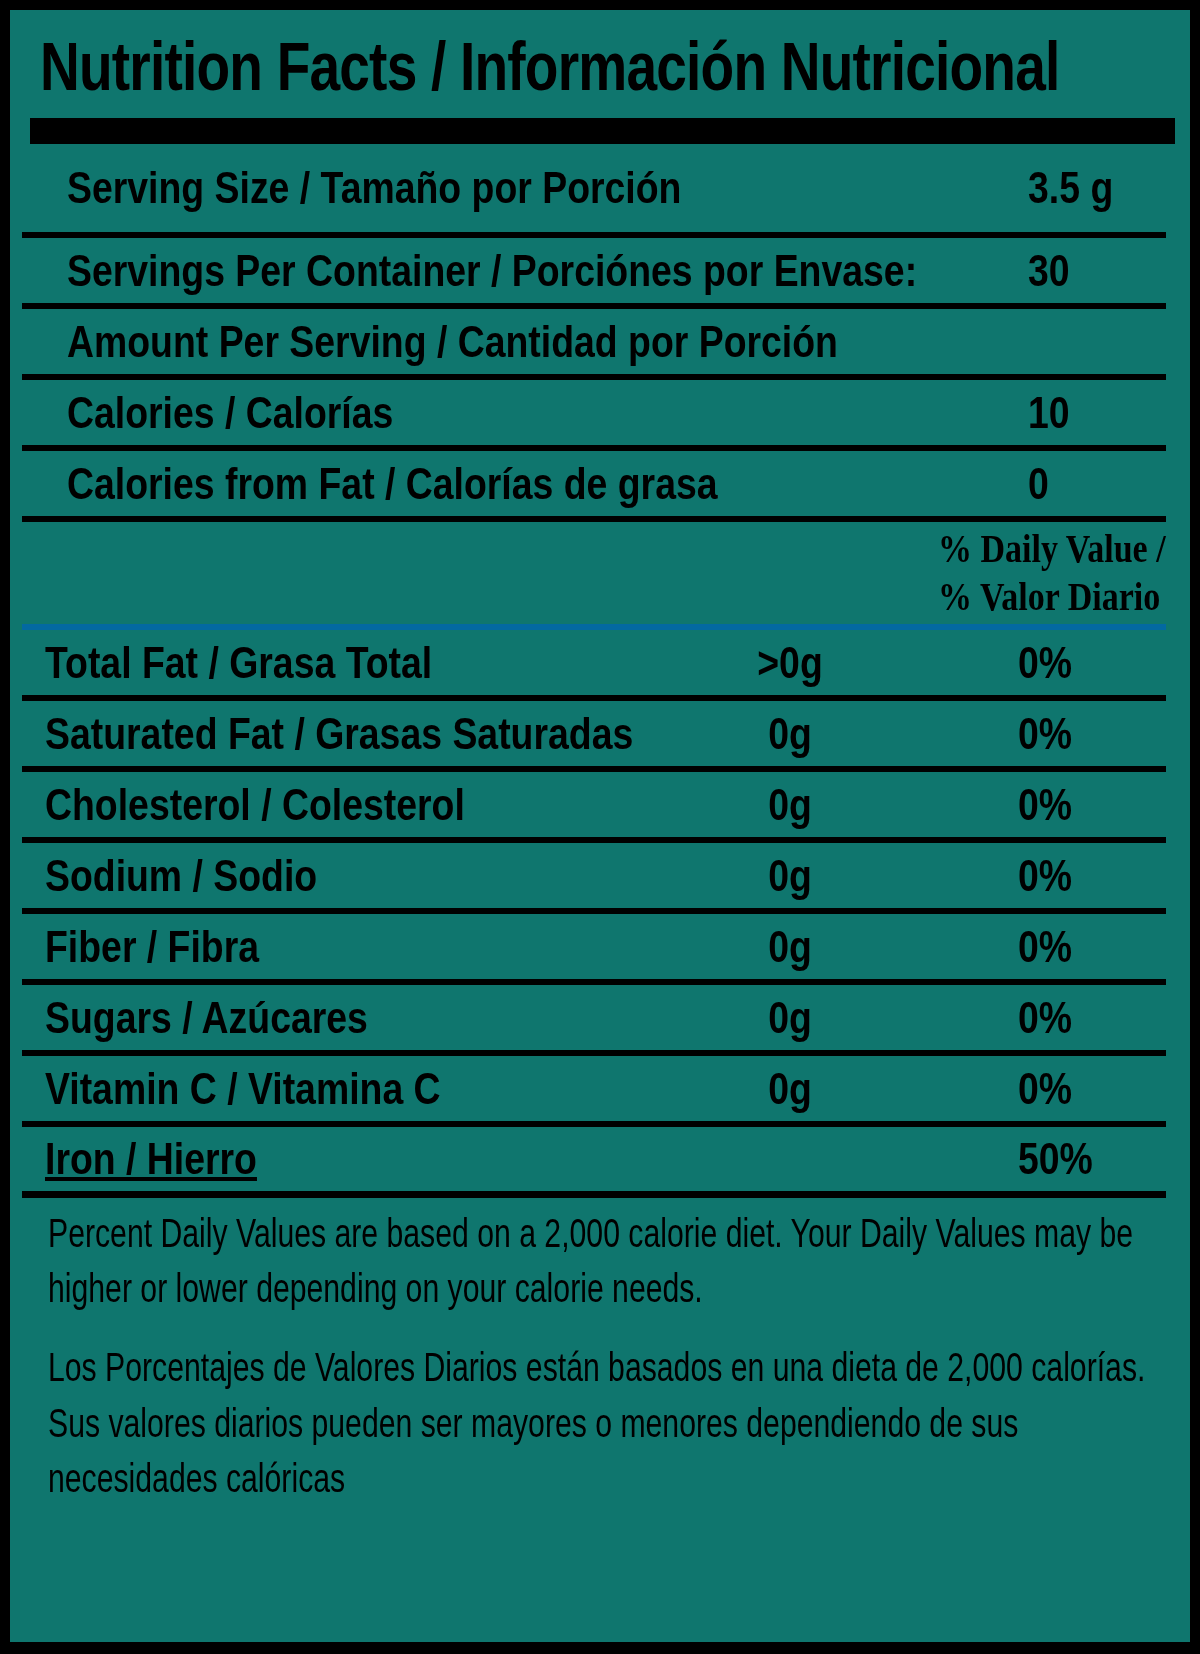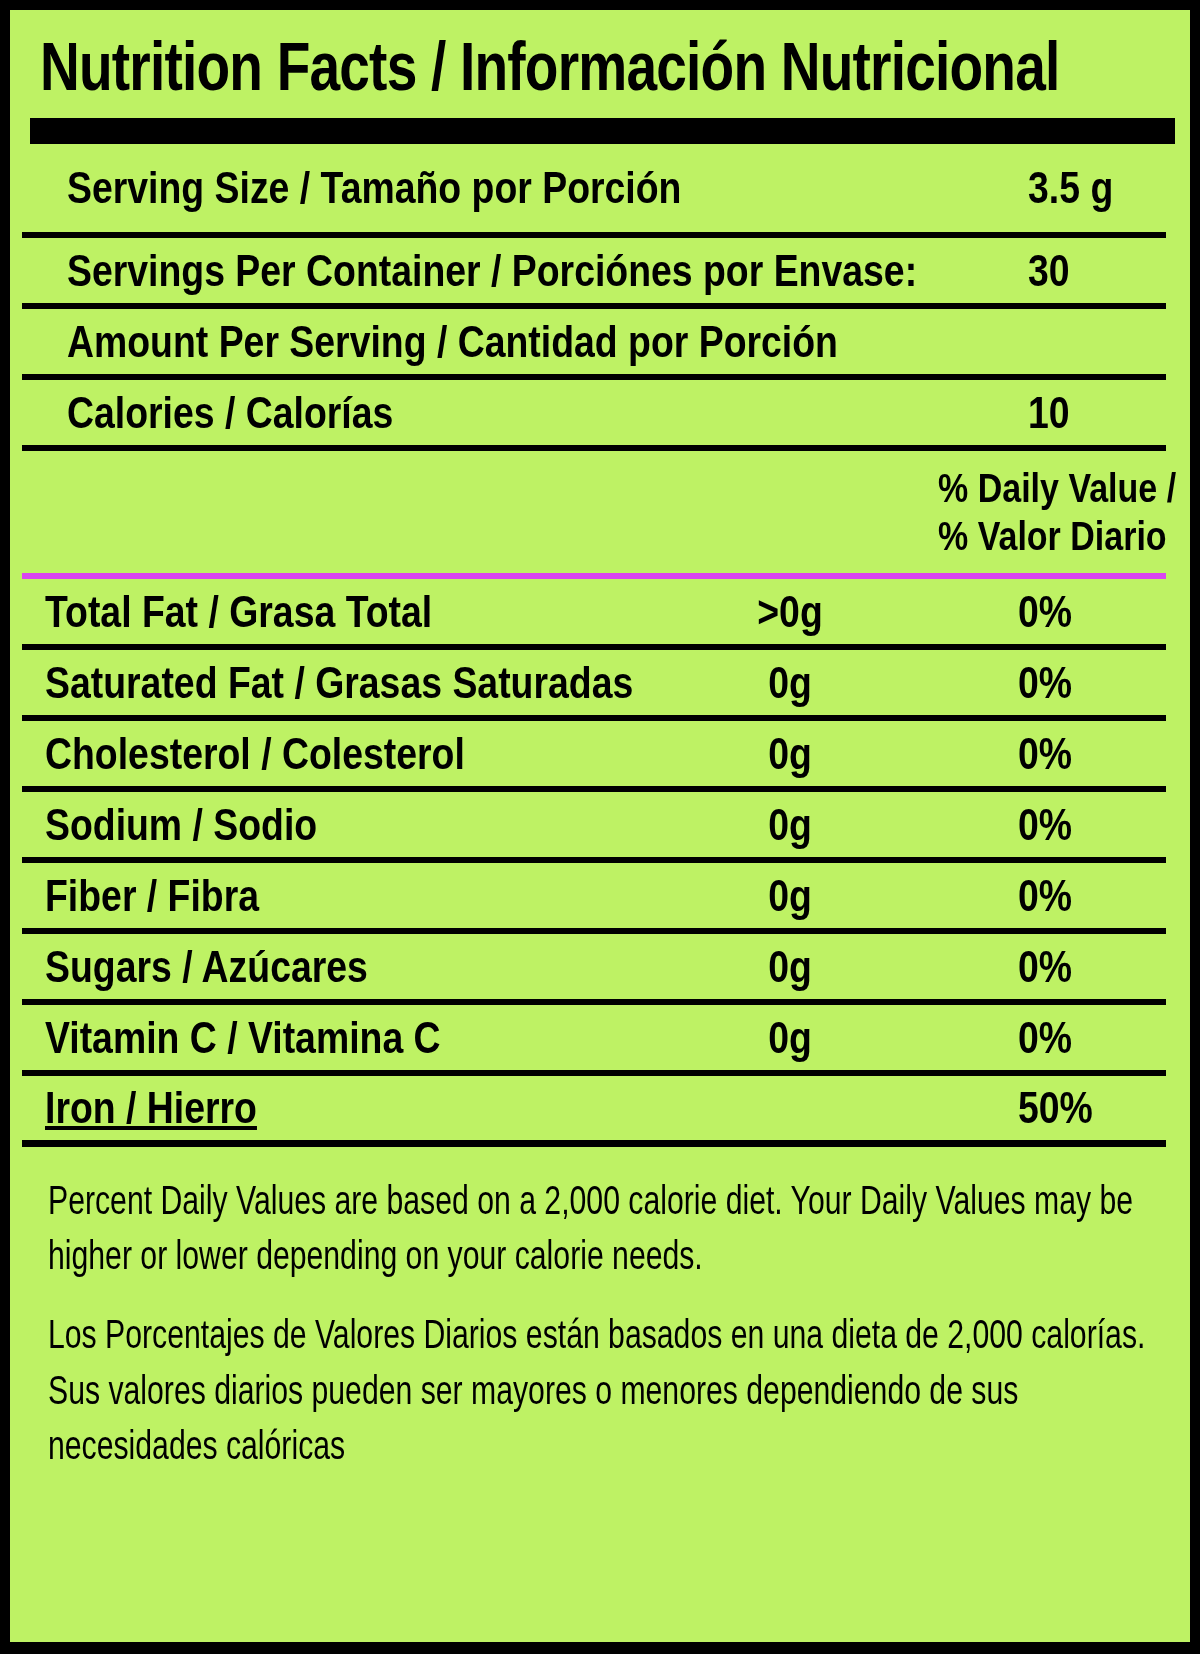--- a/index.html
+++ b/index.html
@@ -5,21 +5,21 @@
   * { margin: 0; padding: 0; box-sizing: border-box; }
   html, body { background: #ffffff; }
   body {
     width: 1200px; height: 1654px;
     font-family: "Liberation Sans", "DejaVu Sans", sans-serif;
     color: #000;
     overflow: hidden;
   }
   .label {
     width: 1200px; height: 1654px;
-    background: #bef264;
+    background: #0f766e;
     border: 10px solid #000;
     border-bottom-width: 12px;
     overflow: hidden;
     position: relative;
   }
   
   .title { padding: 22px 0 0 30px; height: 90px; }
   .title .t-inner {
     display: inline-block;
     font-size: 68px; font-weight: bold; line-height: 1;
@@ -31,21 +31,21 @@
 
   
   .table { margin: 0 24px 0 12px; }
   .row {
     position: relative;
     display: flex; align-items: center;
     height: 71px;
     border-bottom: 6px solid #000;
   }
   .row.first { height: 94px; }
-  .dv-row { position: relative; height: 128px; border-bottom: 6px solid #d946ef; }
+  .dv-row { position: relative; height: 108px; border-bottom: 6px solid #0369a1; font-family: Liberation Serif, serif; }
   .nutrient-rows .row:last-child { border-bottom-width: 7px; text-decoration: underline; }
 
   .rlabel {
     display: inline-block;
     font-size: 44px; font-weight: bold; line-height: 1;
     white-space: nowrap;
     transform: scaleX(0.85); transform-origin: 0 50%;
   }
   .serving-rows .rlabel { margin-left: 45px; }
   .nutrient-rows .rlabel { margin-left: 23px; }
@@ -62,21 +62,21 @@
     font-size: 44px; font-weight: bold; line-height: 1; white-space: nowrap;
     transform: translateY(-50%) scaleX(0.85); transform-origin: 50% 50%;
   }
   .dv-text {
     position: absolute; left: 916px; top: 50%;
     font-size: 40px; font-weight: bold; line-height: 1.2; white-space: nowrap;
     transform: translateY(-50%) scaleX(0.85); transform-origin: 0 50%;
   }
 
   
-  .footer { padding: 26px 0 0 38px; }
+  .footer { padding: 8px 0 0 38px; }
   .footnote {
     width: 1455px;
     font-size: 40px; font-weight: normal; line-height: 1.38;
     transform: scaleX(0.755); transform-origin: 0 0;
     letter-spacing: 0;
   }
   .footnote-es { margin-top: 24px; }
 </style>
 </head>
 <body>
@@ -105,20 +105,24 @@
   <div class="row">
     <span class="rlabel">Amount Per Serving / Cantidad por Porción</span>
     <span class="rval"></span>
   </div>
 
   <div class="row">
     <span class="rlabel">Calories / Calorías</span>
     <span class="rval">10</span>
   </div>
 
+  <div class="row">
+    <span class="rlabel">Calories from Fat / Calorías de grasa</span>
+    <span class="rval">0</span>
+  </div>
 </div>
 
     <div class="dv-row">
       <div class="dv-text">
         <div>% Daily Value /</div>
         <div>% Valor Diario</div>
       </div>
     </div>
 
     <div class="nutrient-rows">

